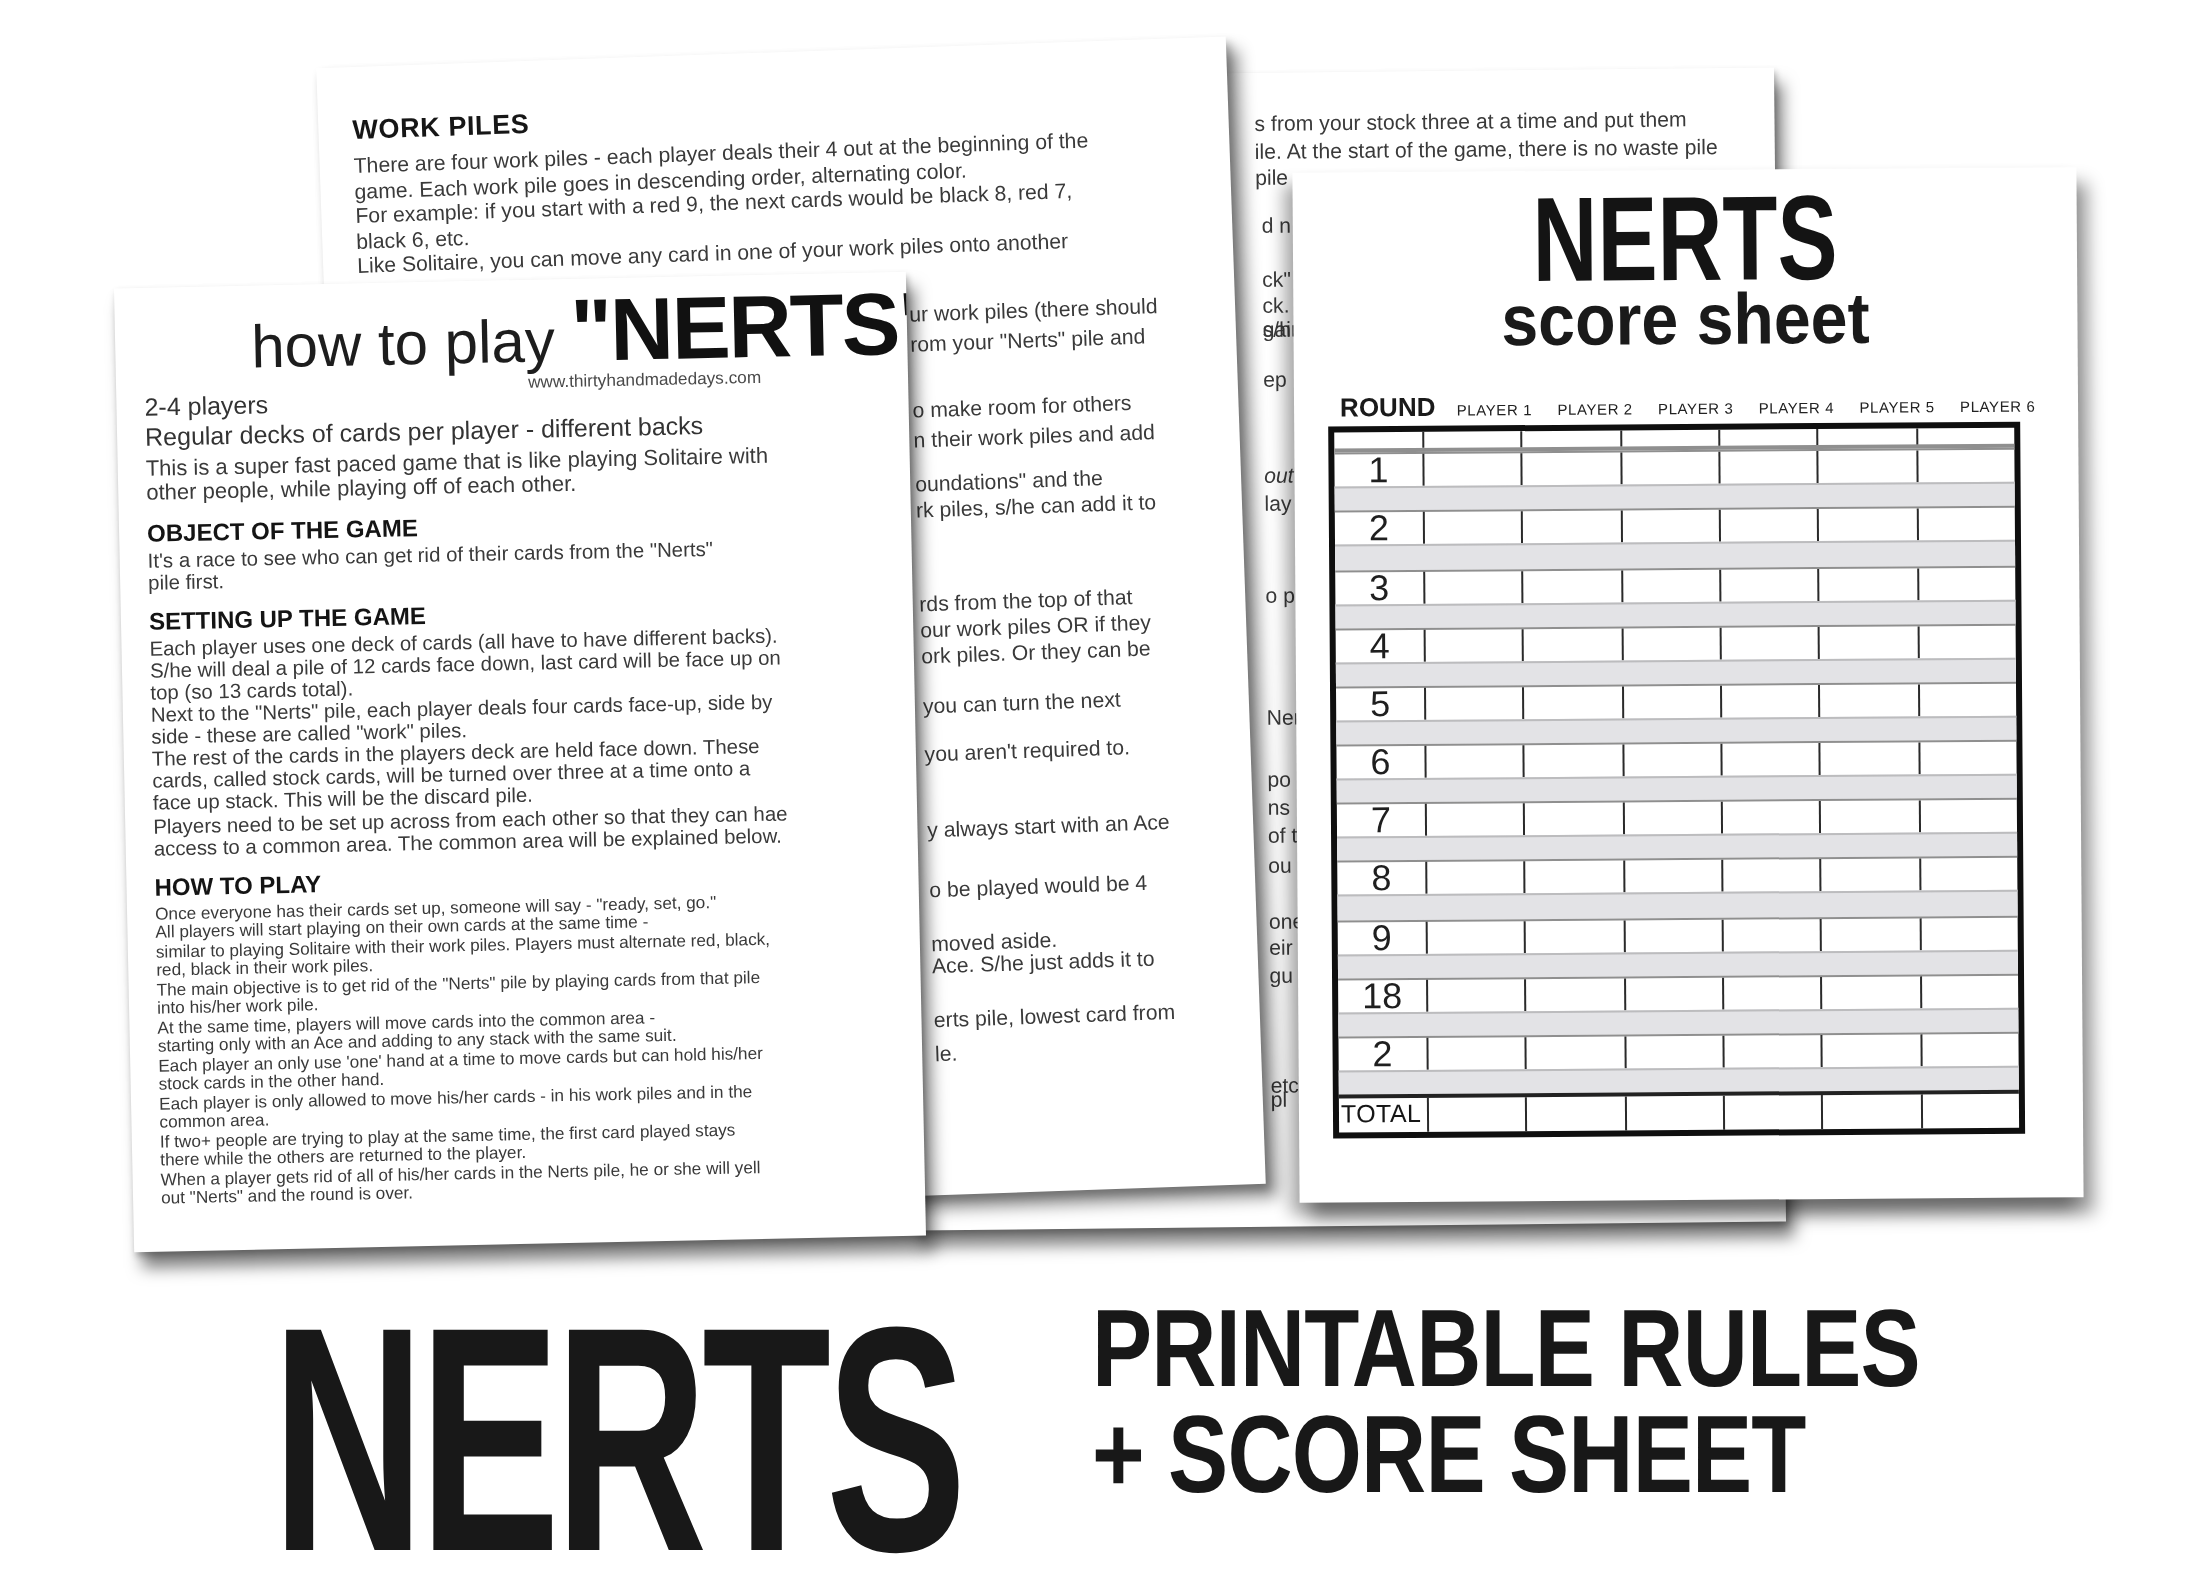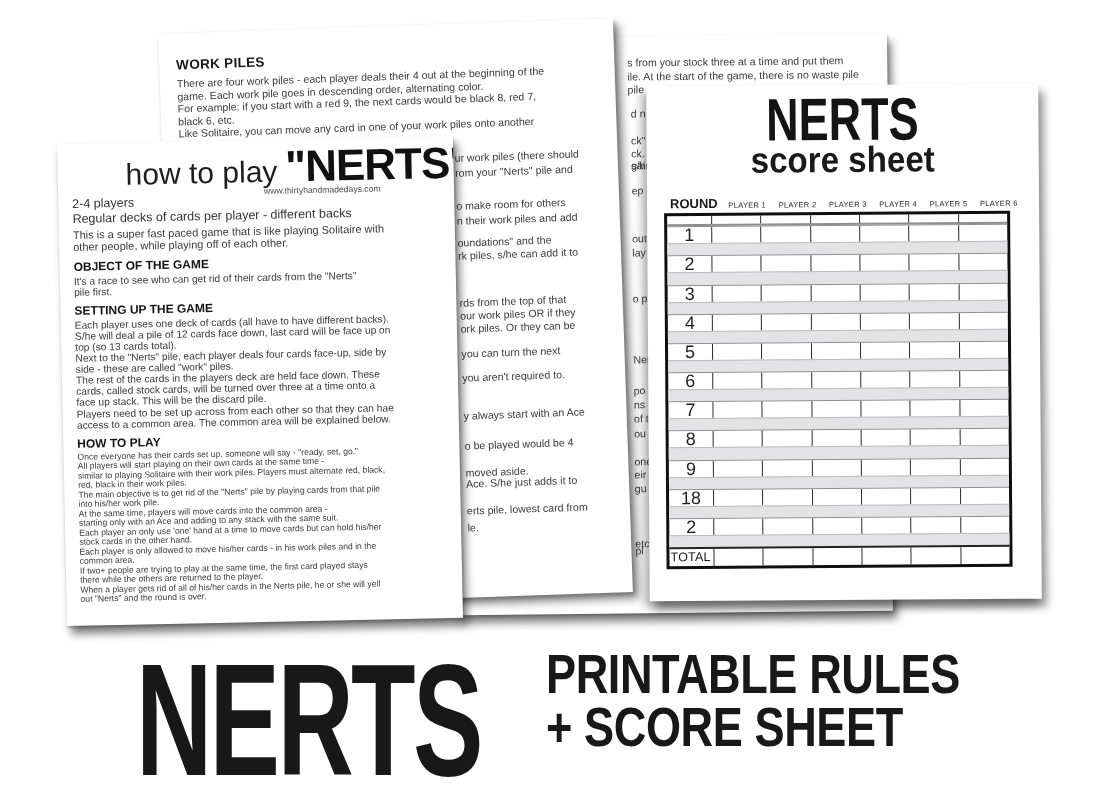--- a/index.html
+++ b/index.html
@@ -71,21 +71,21 @@
         <div>pile</div>
       </div>
     <div id="p2frags">
         <div class="edgefrag" style="top: 71px;">d n</div>
         <div class="edgefrag" style="top: 86px; margin-left: 22px;">rs c</div>
         <div class="edgefrag" style="top: 98px;">ck"</div>
         <div class="edgefrag" style="top: 111px;">ck.</div>
         <div class="edgefrag" style="top: 123px;">gain</div>
         <div class="edgefrag" style="top: 123px;">s/h</div>
         <div class="edgefrag" style="top: 148px;">ep</div>
-        <div class="edgefrag" style="top: 196px;">out</div>
+        <div class="edgefrag" style="top: 196px; font-style: italic;">out</div>
         <div class="edgefrag" style="top: 210px;">lay</div>
         <div class="edgefrag" style="top: 256px;">o p</div>
         <div class="edgefrag" style="top: 317px;">Ner</div>
         <div class="edgefrag" style="top: 348px;">po</div>
         <div class="edgefrag" style="top: 362px;">ns</div>
         <div class="edgefrag" style="top: 376px;">of t</div>
         <div class="edgefrag" style="top: 391px;">ou</div>
         <div class="edgefrag" style="top: 419px;">one</div>
         <div class="edgefrag" style="top: 432px;">eir</div>
         <div class="edgefrag" style="top: 446px;">gu</div>

